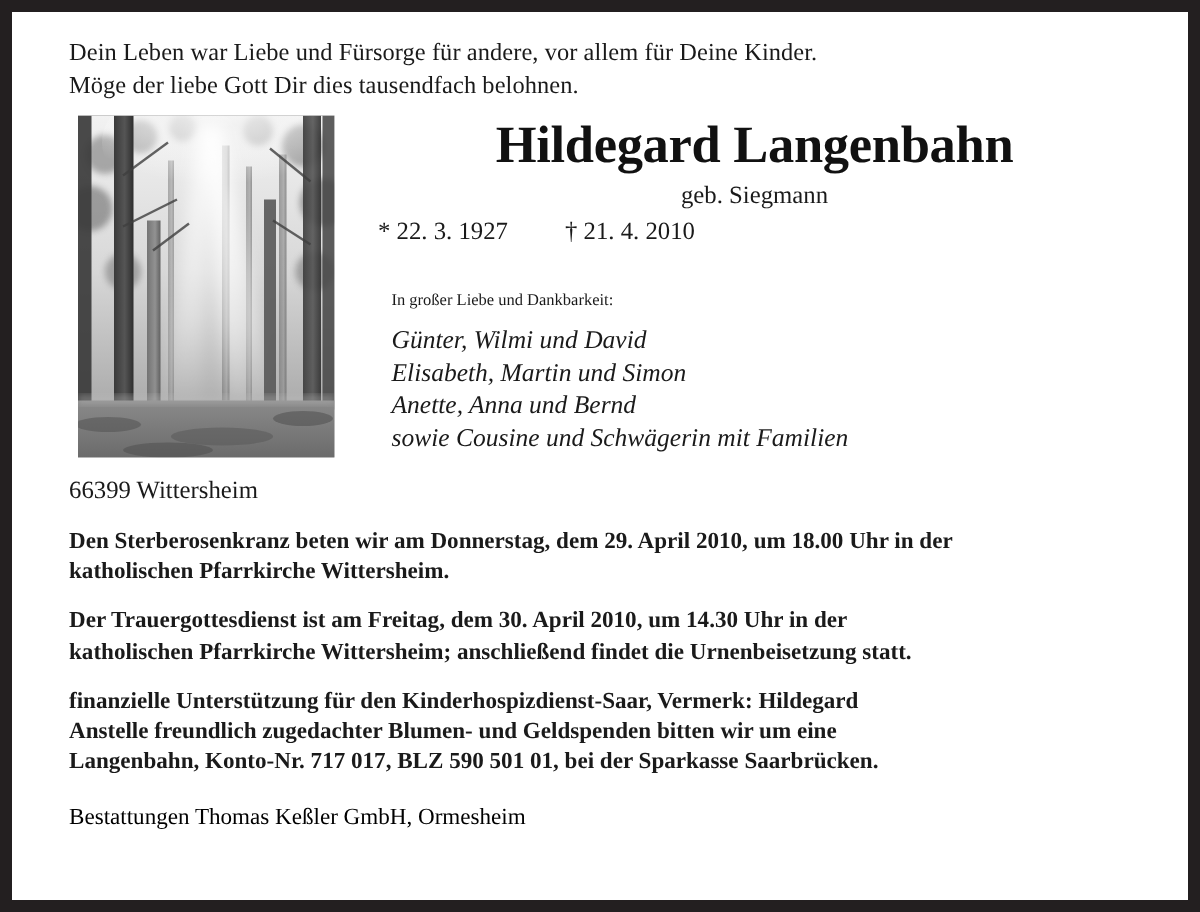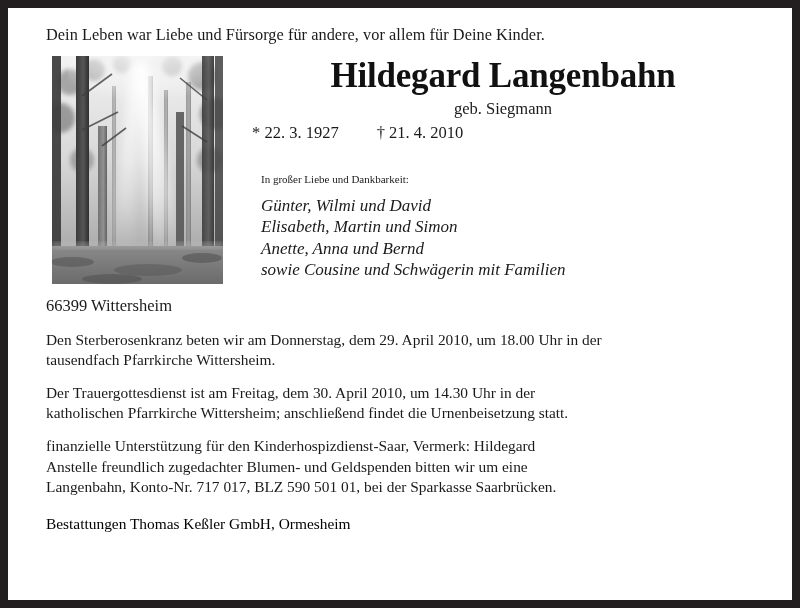--- a/index.html
+++ b/index.html
@@ -116,38 +116,40 @@
     color: #1a1a1a;
     margin-top: 9px;
   }
 
   
   .para {
     font-size: 15.4px;
     line-height: 20.2px;
     color: #1a1a1a;
     margin-top: 13px;
+    font-weight: bold;
   }
   .para-line { white-space: nowrap; }
 
   .undertaker {
     font-size: 15.4px;
     line-height: 20.2px;
     color: #000000;
     margin-top: 17px;
   }
 </style>
 </head>
 <body>
 
 <div id="notice">
   <div id="sheet">
 
     <div class="verse">
       <div class="verse-line">Dein Leben war Liebe und Fürsorge für andere, vor allem für Deine Kinder.</div>
+      <div class="verse-line">Möge der liebe Gott Dir dies tausendfach belohnen.</div>
     </div>
 
     <div class="mid">
 
       <div class="photo">
         <svg width="171" height="228" viewBox="0 0 171 228" xmlns="http://www.w3.org/2000/svg" aria-hidden="true">
           <defs>
             <linearGradient id="sky" x1="0" y1="0" x2="0" y2="1">
               <stop offset="0%" stop-color="#f2f2f2"></stop>
               <stop offset="45%" stop-color="#d8d8d8"></stop>
@@ -254,21 +256,21 @@
           <div>Anette, Anna und Bernd</div>
           <div>sowie Cousine und Schwägerin mit Familien</div>
         </div>
       </div>
     </div>
 
     <div class="location">66399 Wittersheim</div>
 
     <div class="para">
       <div class="para-line">Den Sterberosenkranz beten wir am Donnerstag, dem 29. April 2010, um 18.00 Uhr in der</div>
-      <div class="para-line">tausendfach Pfarrkirche Wittersheim.</div>
+      <div class="para-line">katholischen Pfarrkirche Wittersheim.</div>
     </div>
 
     <div class="para">
       <div class="para-line">Der Trauergottesdienst ist am Freitag, dem 30. April 2010, um 14.30 Uhr in der</div>
       <div class="para-line">katholischen Pfarrkirche Wittersheim; anschließend findet die Urnenbeisetzung statt.</div>
     </div>
 
     <div class="para">
       <div class="para-line">finanzielle Unterstützung für den Kinderhospizdienst-Saar, Vermerk: Hildegard</div>
       <div class="para-line">Anstelle freundlich zugedachter Blumen- und Geldspenden bitten wir um eine</div>

